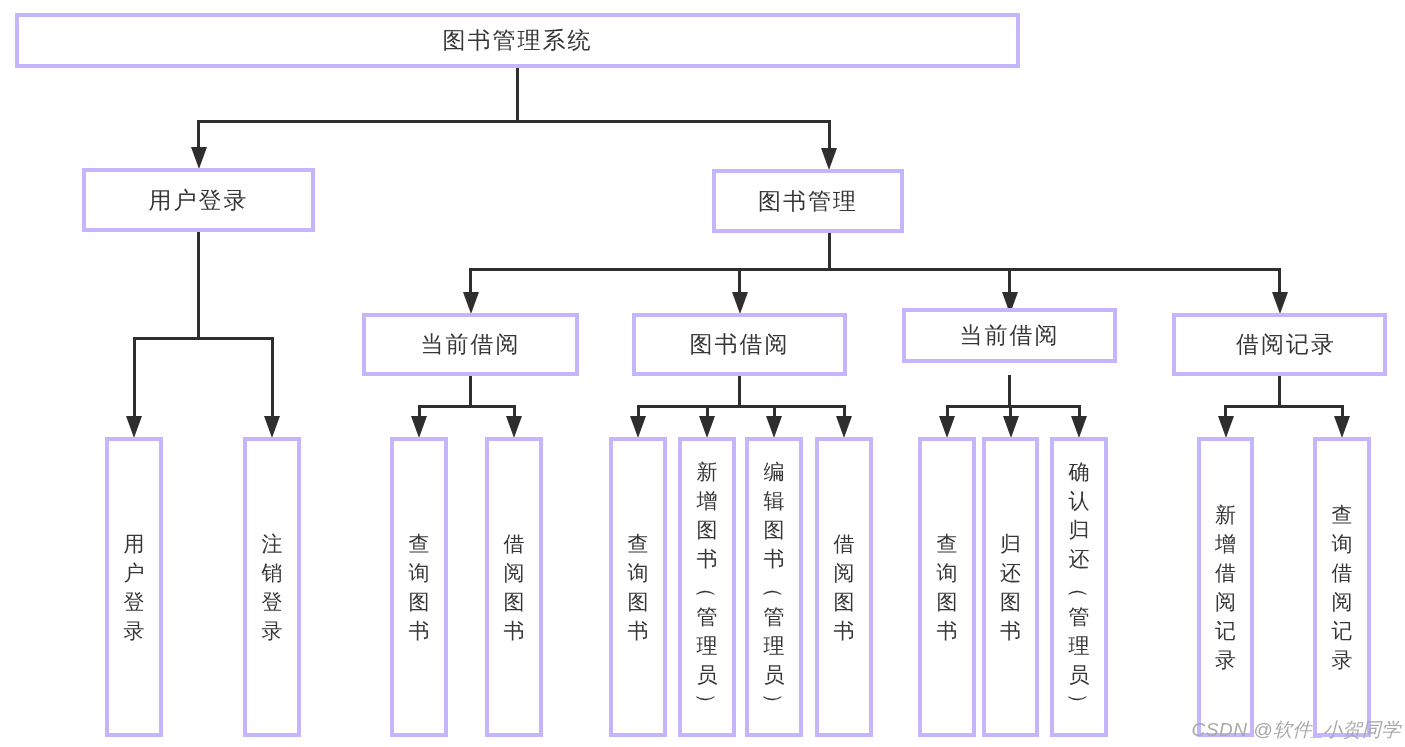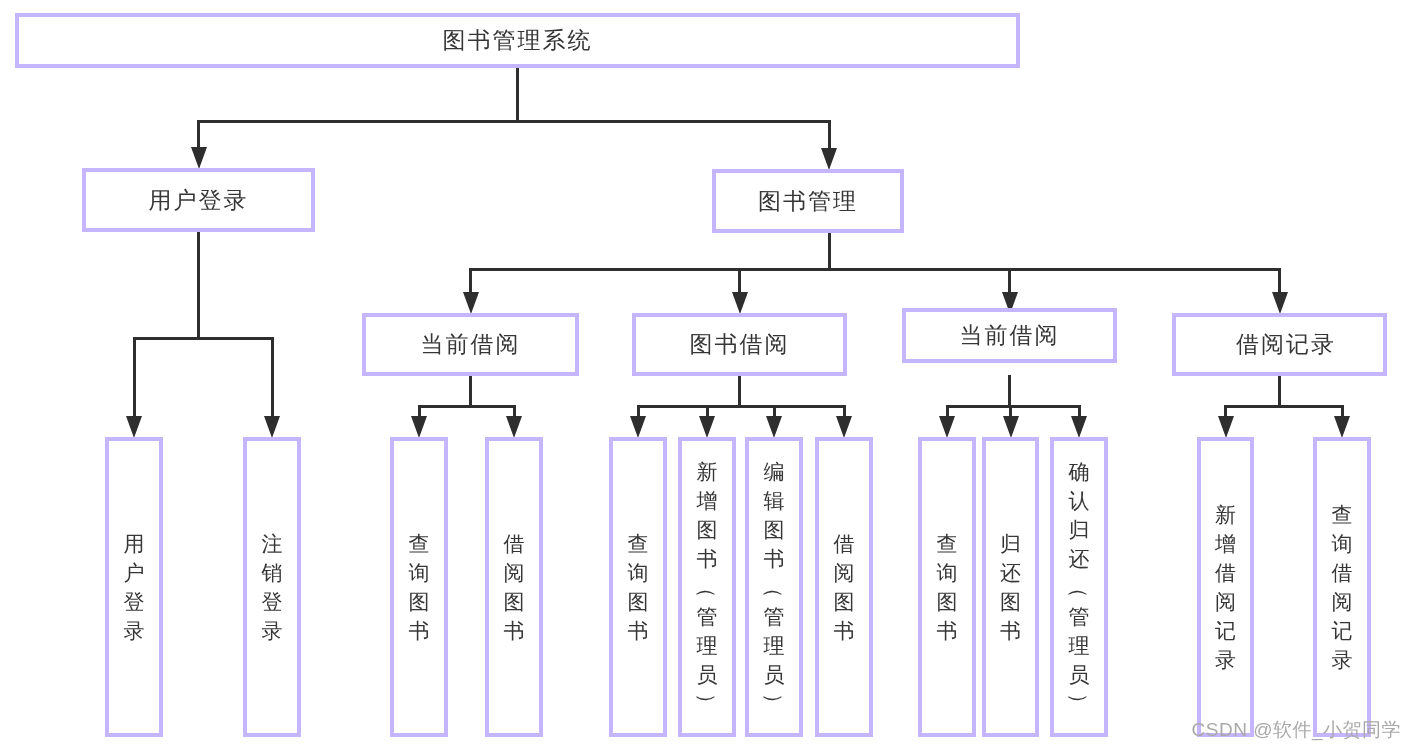--- a/index.html
+++ b/index.html
@@ -66,20 +66,21 @@
   }
   .watermark {
     position: absolute;
     right: 4px;
     bottom: 4px;
     color: #a9a9a9;
     font-size: 19px;
     letter-spacing: 0.5px;
     white-space: nowrap;
     z-index: 5;
+    font-style: italic;
   }
 </style>
 </head>
 <body>
 
 <div id="canvas">
   <div class="watermark">CSDN @软件_小贺同学</div>
 <div class="node" style="left: 15px; top: 13px; width: 1005px; height: 55px;">
       <div class="node-label">图书管理系统</div>
     </div>

